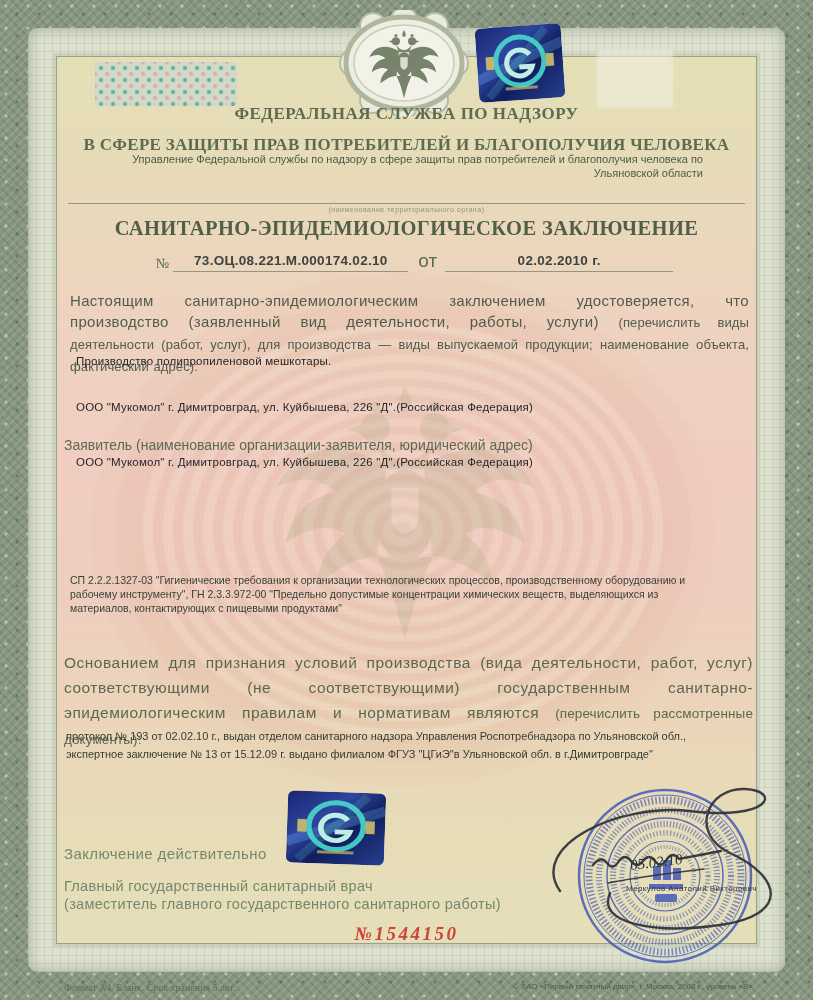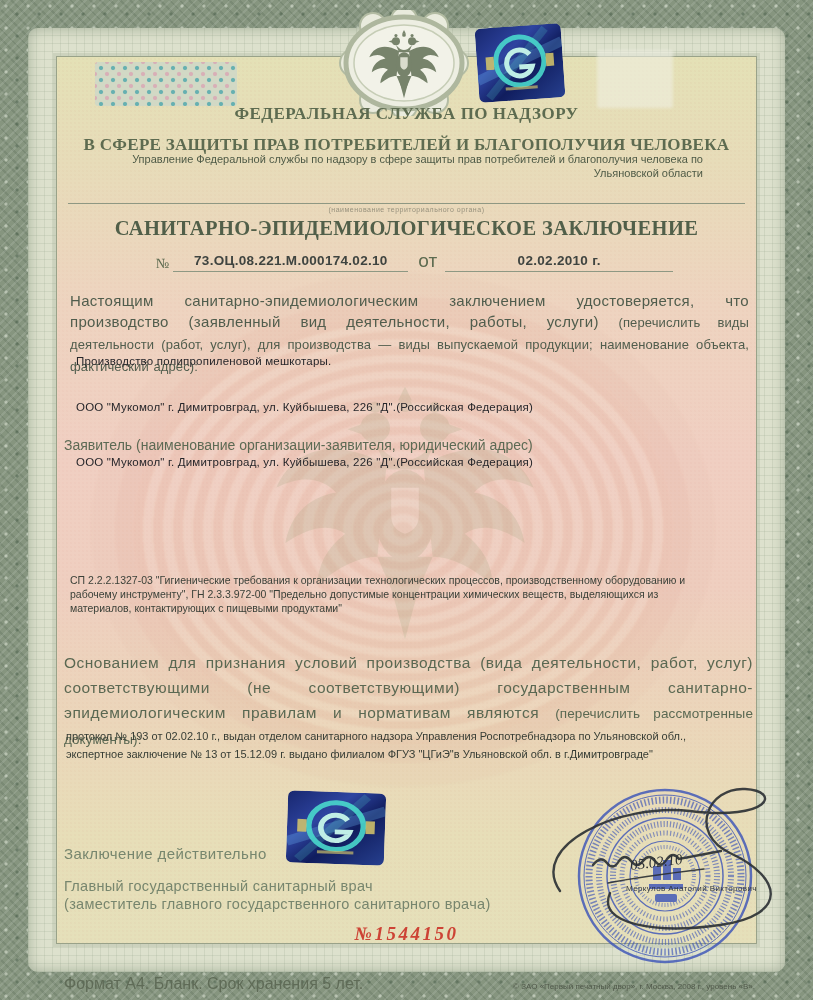--- a/index.html
+++ b/index.html
@@ -83,21 +83,21 @@
   .sig1{top:878px;left:64px;font-size:14.5px;color:#77866e;letter-spacing:.3px;}
   .sig2{top:896px;left:64px;font-size:14.5px;color:#77866e;letter-spacing:.3px;}
   .stamp{position:absolute;left:575px;top:786px;z-index:4;}
   .signature{position:absolute;left:538px;top:773px;z-index:6;}
   .sigview{position:absolute;left:586px;top:884px;width:146px;font-size:8px;
       color:#2f3640;letter-spacing:.4px;z-index:7;margin-left:40px;}
   .hwdate{position:absolute;left:630px;top:854px;font-family:"Liberation Serif",serif;
       font-style:italic;font-size:15px;color:#2c3034;transform:rotate(-7deg);z-index:7;}
   .blankno{top:923px;font-family:"Liberation Serif",serif;font-weight:bold;
       font-size:19px;color:#cd4335;letter-spacing:2.5px;font-style:italic;}
-  .footL{position:absolute;left:64px;bottom:7px;font-size:16px;color:#5f6b57;z-index:8;}
+  .footL{position:absolute;left:64px;bottom:7px;font-size:10px;color:#5f6b57;z-index:8;font-family:Liberation Serif, serif;}
   .footR{position:absolute;right:58px;bottom:9px;font-size:8px;color:#50584a;z-index:8;}
 </style>
 </head>
 <body>
 
 <svg width="0" height="0" style="position:absolute" aria-hidden="true">
   <defs>
     <linearGradient id="hgrad" x1="0" y1="0" x2="1" y2="1">
       <stop offset="0" stop-color="#18276f"></stop>
         <stop offset=".35" stop-color="#2e44a0"></stop>
@@ -199,21 +199,21 @@
     <span>Основанием для признания условий производства (вида деятельности, работ, услуг) соответствующими (не соответствующими) государственным санитарно-эпидемиологическим правилам и нормативам являются </span><span class="psmall">(перечислить рассмотренные документы):</span>
   </div>
   <div class="abs docs">протокол № 193 от 02.02.10 г., выдан отделом санитарного надзора Управления Роспотребнадзора по Ульяновской обл., экспертное заключение № 13 от 15.12.09 г. выдано филиалом ФГУЗ "ЦГиЭ"в Ульяновской обл. в г.Димитровграде"</div>
 
   <div class="abs validity">Заключение действительно</div>
   <svg class="holo-bottom" width="98" height="72" viewBox="0 0 86 74" preserveAspectRatio="none">
     <use href="#holo"></use>
   </svg>
 
   <div class="abs sig1">Главный государственный санитарный врач</div>
-  <div class="abs sig2">(заместитель главного государственного санитарного врача)</div>
+  <div class="abs sig2">(заместитель главного государственного санитарного работы)</div>
 
   <svg class="stamp" width="180" height="180" viewBox="0 0 180 180" opacity="0.82">
     <g fill="none" stroke="#3d55b8">
       <circle cx="90" cy="90" r="86" stroke-width="2.5"></circle>
       <circle cx="90" cy="90" r="81" stroke-width="1"></circle>
       <circle cx="90" cy="90" r="76" stroke-width="7" stroke-dasharray="1.5 2.2" opacity=".8"></circle>
       <circle cx="90" cy="90" r="66" stroke-width="6" stroke-dasharray="1.2 2" opacity=".75"></circle>
       <circle cx="90" cy="90" r="58" stroke-width="1.5"></circle>
       <circle cx="90" cy="90" r="52" stroke-width="6" stroke-dasharray="1.2 2" opacity=".75"></circle>
       <circle cx="90" cy="90" r="43" stroke-width="5" stroke-dasharray="1.2 2.2" opacity=".7"></circle>

